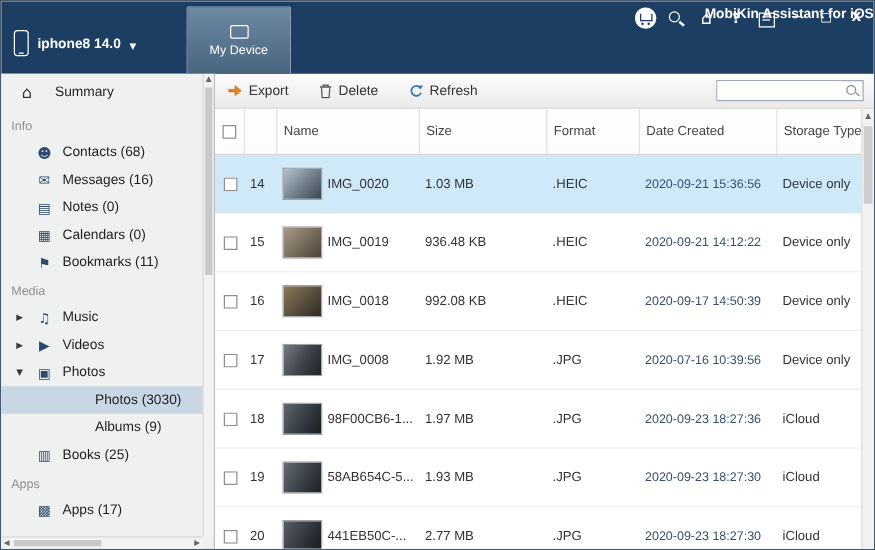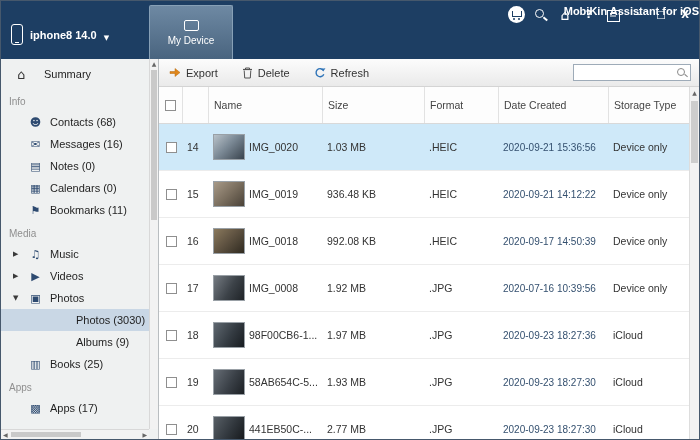--- a/index.html
+++ b/index.html
@@ -36,21 +36,21 @@
   .tab:nth-child(2) { width:92px; }
   .tab-label { color:#fff; font-size:10px; white-space:nowrap; }
   .tab-ic.dev { width:15px; height:11px; border:1.5px solid #fff; border-radius:2px; }
   .tab-ic.kit { width:14px; height:9px; border:1.5px solid #fff; position:relative; margin-top:4px; }
   .tab-ic.kit::before { content:""; position:absolute; top:-4px; left:3px; width:5px; height:3px; border:1.5px solid #fff; border-bottom:none; border-radius:2px 2px 0 0; }
 
   
   .body { display:flex; height:380px; }
 
   
-  .sidebar { width:158px; background:#eff1f1; border-right:1px solid #b9bdc0; position:relative; padding:0 9px 10px 0; overflow:hidden; }
+  .sidebar { width:171px; background:#eff1f1; border-right:1px solid #b9bdc0; position:relative; padding:0 9px 10px 0; overflow:hidden; }
   .sb-summary { height:30px; display:flex; align-items:center; padding-left:14px; gap:8px; font-size:11px; color:#1f1f1f; cursor:pointer; }
   .sb-summary .sb-icon { color:#333; font-size:13px; }
   .sb-section { font-size:10px; color:#8f8f8f; padding:7px 0 4px 8px; }
   .sb-item { position:relative; height:22px; display:flex; align-items:center; padding-left:28px; cursor:pointer; }
   .sb-item.child { padding-left:75px; }
   .sb-item.selected { background:#c9d7e5; }
   .sb-arrow { position:absolute; left:12px; top:50%; transform:translateY(-50%); font-size:7px; color:#3a3a3a; font-family:"DejaVu Sans",sans-serif; }
   .sb-icon { flex:0 0 13px; width:13px; margin-right:8px; font-size:11px; color:#2d4a70; text-align:center; font-family:"DejaVu Sans",sans-serif; }
   .sb-label { font-size:11px; color:#1f1f1f; white-space:nowrap; }
   .icon-summary::before { content:"⌂"; }

